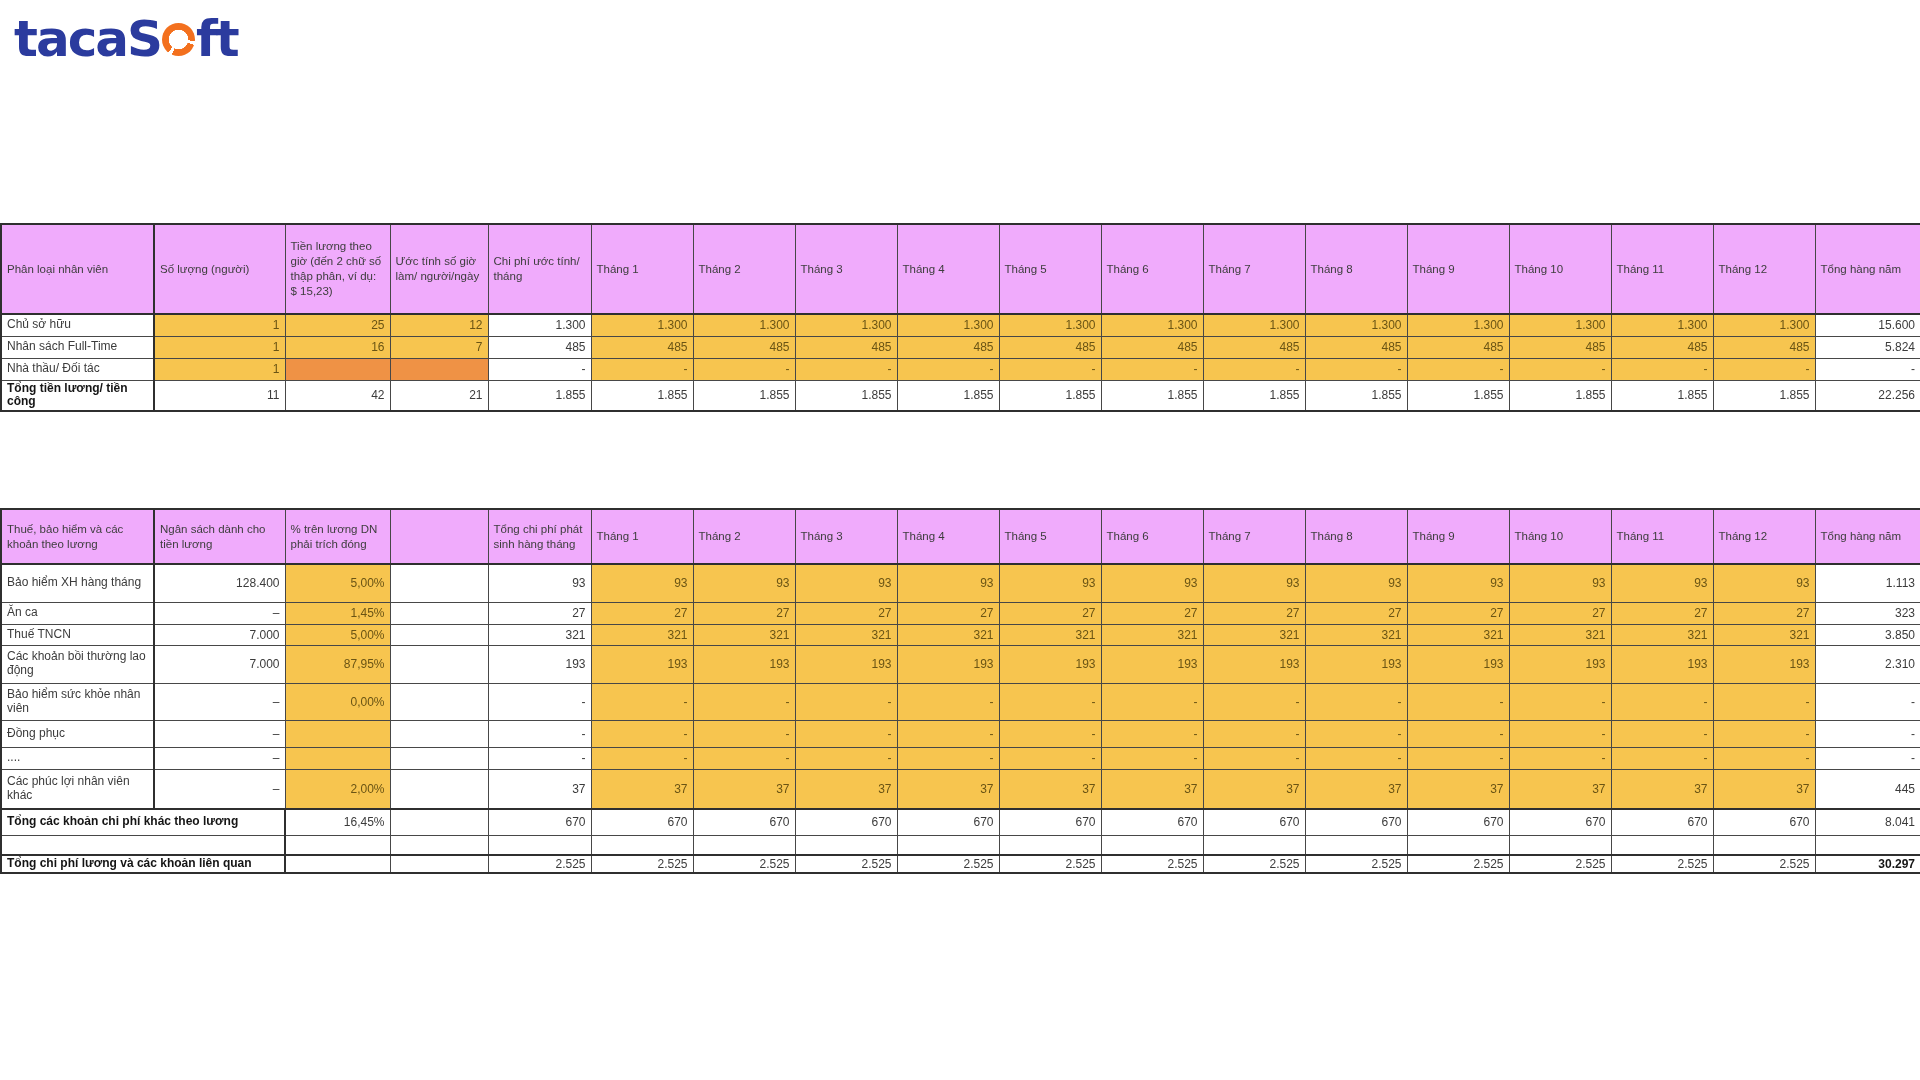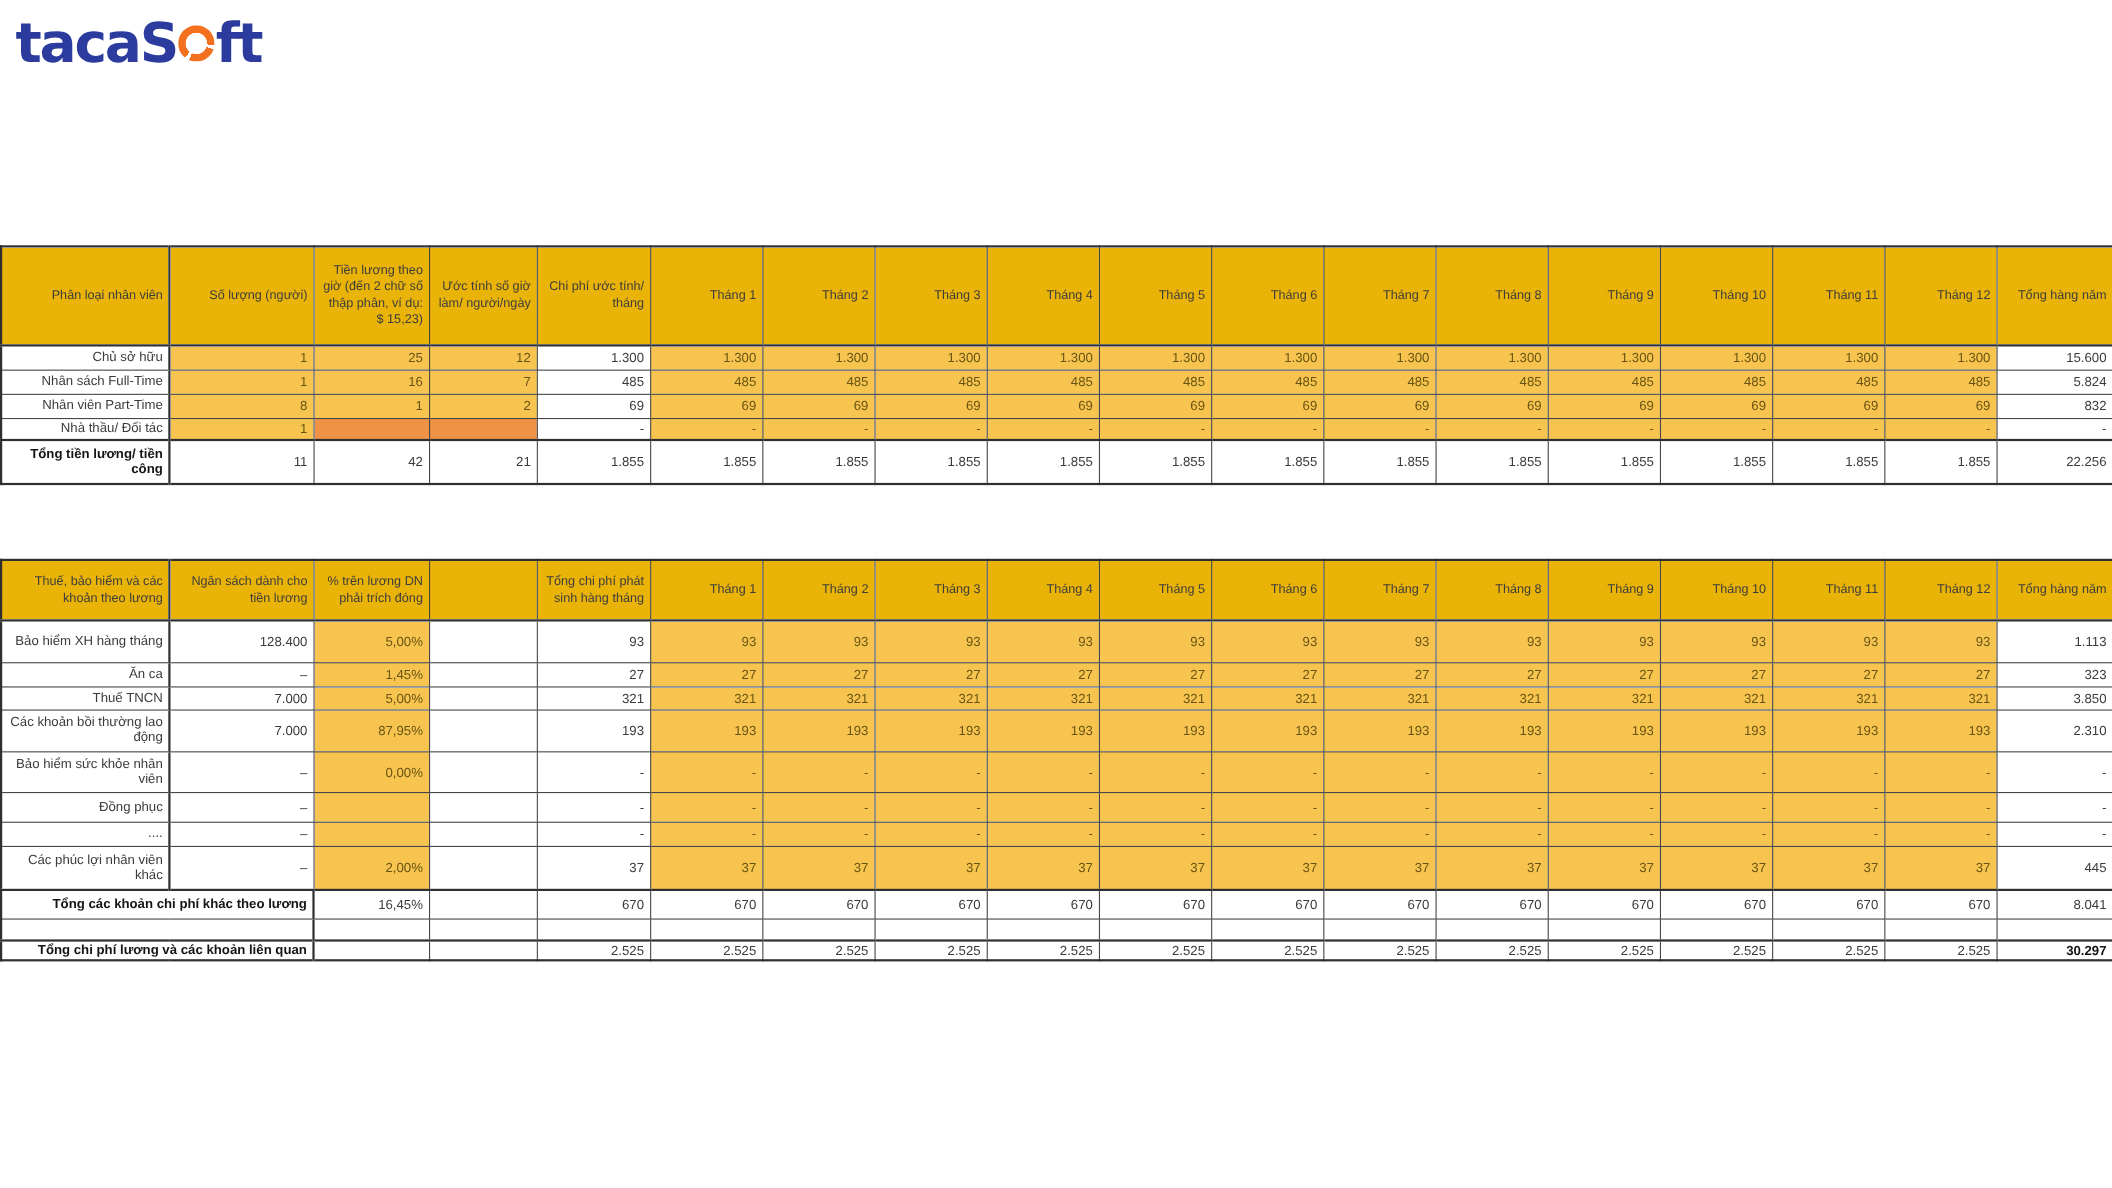--- a/index.html
+++ b/index.html
@@ -32,24 +32,24 @@
   }
   table{
     position:absolute;left:0;width:1920px;
     border-collapse:collapse;table-layout:fixed;
     font-size:12px;color:#3b3b3b;
     border:2px solid var(--bdh);
   }
   #t1{top:223px}
   #t2{top:508px}
   th,td{border:1px solid var(--bd);padding:1px 5px;vertical-align:middle;overflow:hidden}
-  th{font-size:11.5px;line-height:1.3;text-align:right;font-weight:400;color:#3d3d3d;background:#eab308}
+  th{font-size:11.5px;line-height:1.3;text-align:left;font-weight:400;color:#3d3d3d;background:#f0abfc}
   thead th{border-bottom:2px solid var(--bdh)}
   tr>*:nth-child(2){border-left:2px solid var(--bdh)}
-  td.lbl{text-align:right;line-height:1.15}
+  td.lbl{text-align:left;line-height:1.15}
   td.num{text-align:right}
   td.y{background:var(--y);color:#6a5414}
   td.o{background:var(--o)}
   .b{font-weight:700;color:#141414}
   #t1 thead tr{height:90px}
   #t1 tbody tr{height:22px}
   #t1 tbody tr:nth-child(4){height:20px}
   #t1 tbody tr:nth-child(5){height:40px}
   #t1 tbody tr:nth-child(5) td{border-top:2px solid var(--bdh)}
   #t2 thead tr{height:55px}
@@ -152,40 +152,20 @@
         <td class="y num">485</td>
         <td class="y num">485</td>
         <td class="y num">485</td>
         <td class="y num">485</td>
         <td class="y num">485</td>
         <td class="y num">485</td>
         <td class="y num">485</td>
         <td class="num">5.824</td>
       </tr>
       <tr>
-        <td class="lbl">Nhân viên Part-Time</td>
-        <td class="y num">8</td>
-        <td class="y num">1</td>
-        <td class="y num">2</td>
-        <td class="num">69</td>
-        <td class="y num">69</td>
-        <td class="y num">69</td>
-        <td class="y num">69</td>
-        <td class="y num">69</td>
-        <td class="y num">69</td>
-        <td class="y num">69</td>
-        <td class="y num">69</td>
-        <td class="y num">69</td>
-        <td class="y num">69</td>
-        <td class="y num">69</td>
-        <td class="y num">69</td>
-        <td class="y num">69</td>
-        <td class="num">832</td>
-      </tr>
-      <tr>
         <td class="lbl">Nhà thầu/ Đối tác</td>
         <td class="y num">1</td>
         <td class="o"></td>
         <td class="o"></td>
         <td class="num">-</td>
         <td class="y num">-</td>
         <td class="y num">-</td>
         <td class="y num">-</td>
         <td class="y num">-</td>
         <td class="y num">-</td>

